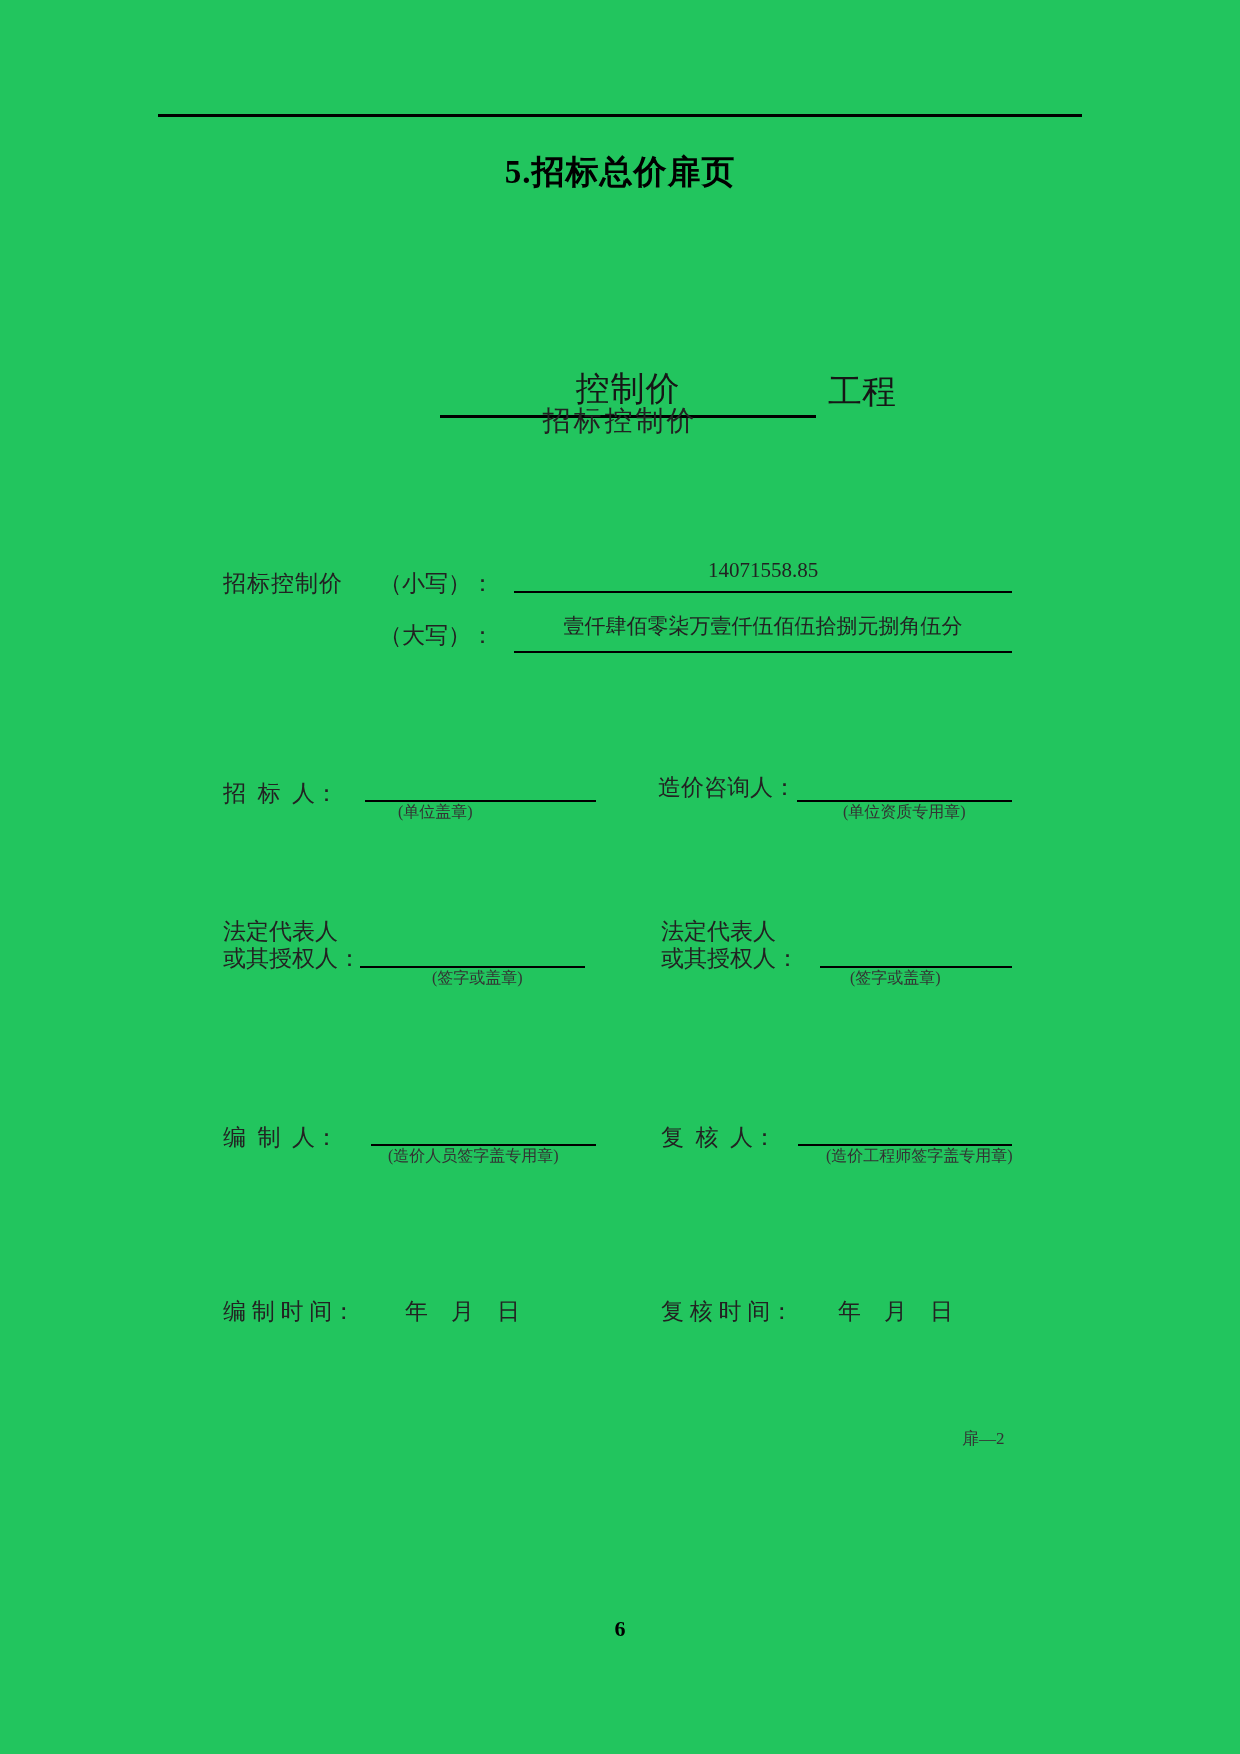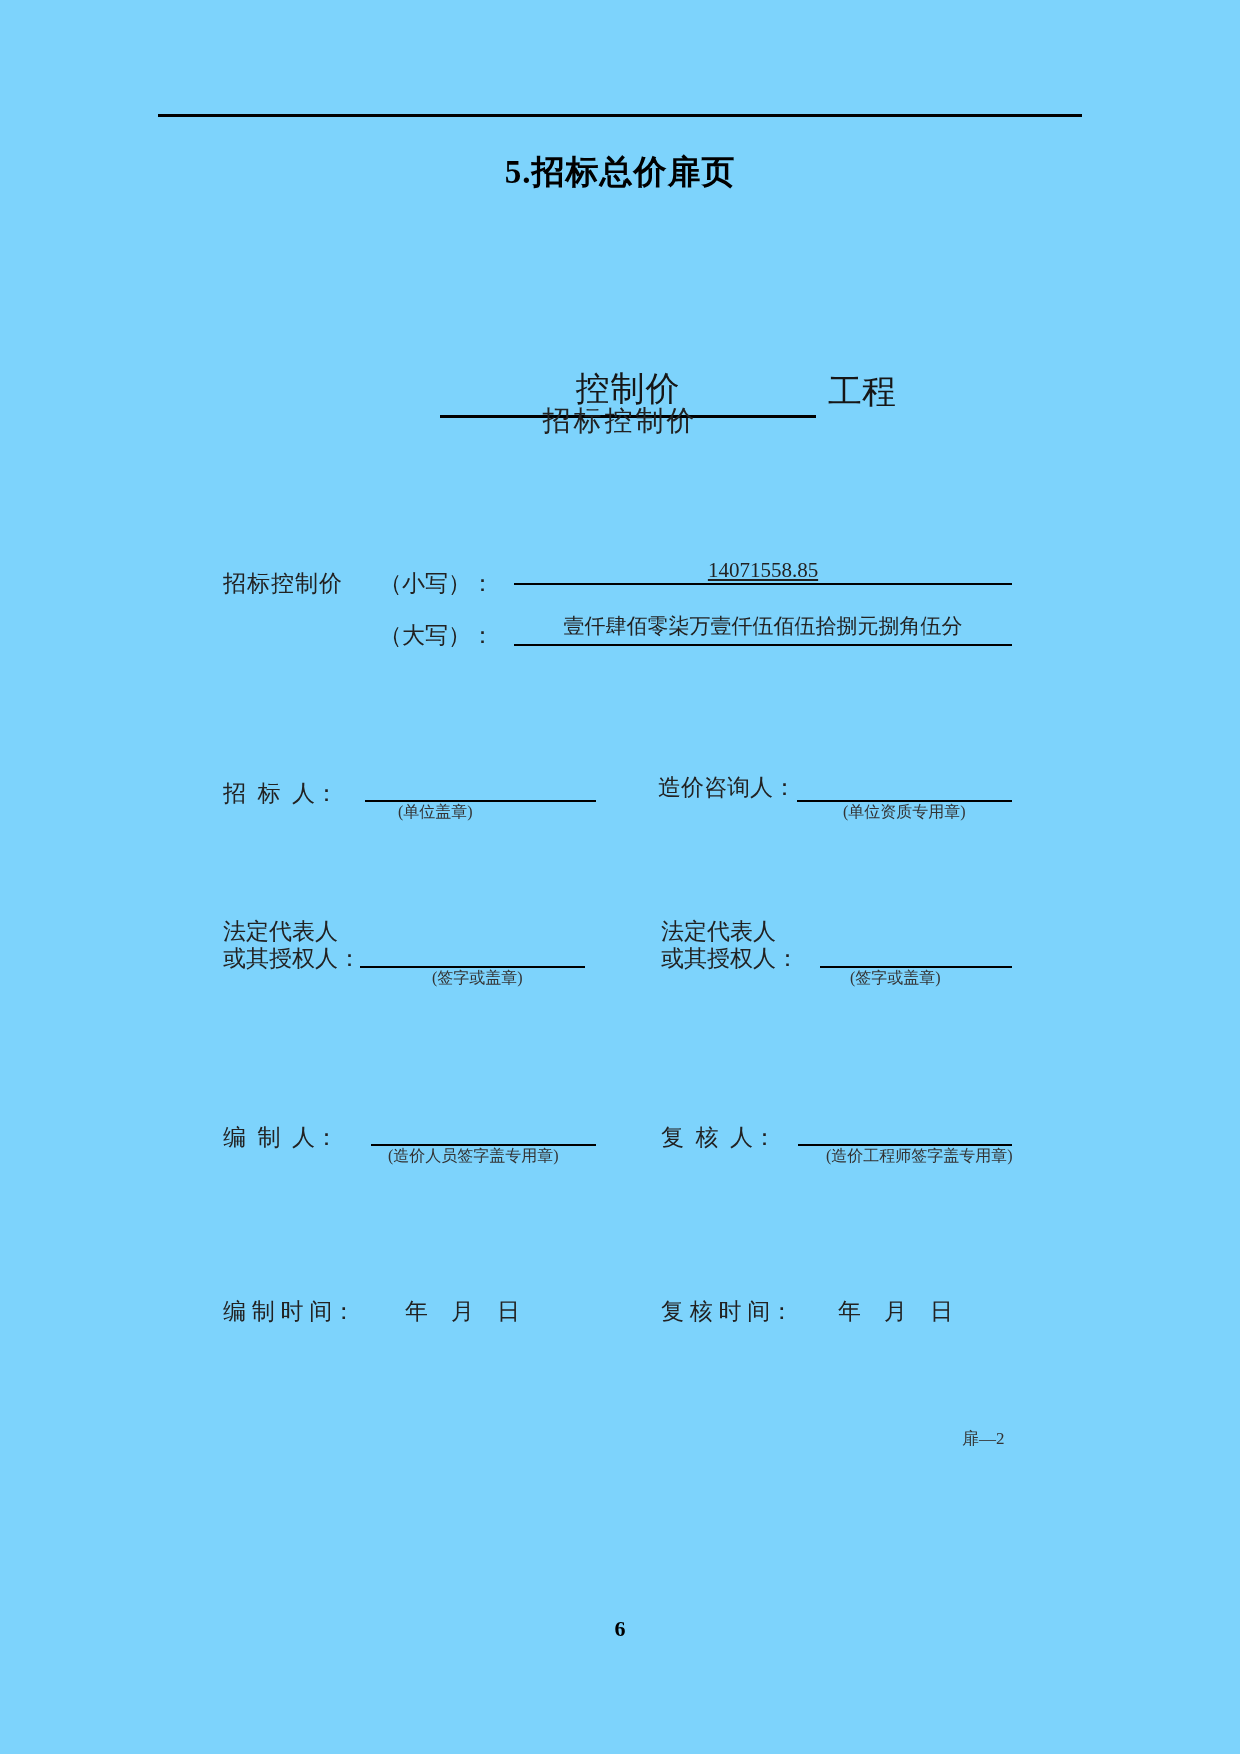--- a/index.html
+++ b/index.html
@@ -1,20 +1,20 @@
 <!DOCTYPE html>
 <html><head>
 <meta charset="utf-8">
 <style>
   html, body { margin: 0; padding: 0; background: #ffffff; }
   .page {
     position: relative;
     width: 1240px;
     height: 1754px;
-    background: #7dd3fc;
+    background: #22c55e;
     font-family: "Liberation Serif", "DejaVu Serif", serif;
     color: #1f1f1f;
     overflow: hidden;
   }
   .abs { position: absolute; }
   .center { left: 0; width: 1240px; text-align: center; }
   .ws-pre { white-space: pre; }
 
   .top-rule { left: 158px; top: 114px; width: 924px; height: 3px; background: #000; }
 
@@ -33,26 +33,26 @@
 
   .subtitle { top: 402px; font-size: 28px; color: #222; letter-spacing: 3px; }
 
   .lbl { font-size: 23px; color: #222; }
   .cap { font-size: 16px; color: #333; }
 
   .price-label       { left: 223px; top: 568px; letter-spacing: 1px; }
   .price-small-label { left: 379px; top: 568px; }
   .price-small-line  {
     left: 514px; top: 558px; width: 498px; text-align: center;
-    font-size: 21px; color: #222; border-bottom: 2px solid #000; text-decoration: underline;
+    font-size: 21px; color: #222; padding-bottom: 8px; border-bottom: 2px solid #000;
   }
   .price-big-label   { left: 379px; top: 620px; }
   .price-big-line    {
     left: 514px; top: 612px; width: 498px; text-align: center;
-    font-size: 21px; color: #222; padding-bottom: 4px; border-bottom: 2px solid #000;
+    font-size: 21px; color: #222; padding-bottom: 11px; border-bottom: 2px solid #000;
   }
 
   .blank { border-bottom: 2px solid #000; height: 26px; }
 
   .bidder-label      { left: 223px; top: 778px; }
   .bidder-blank      { left: 365px; top: 774px; width: 231px; }
   .bidder-caption    { left: 398px; top: 802px; }
   .consultant-label  { left: 658px; top: 772px; }
   .consultant-blank  { left: 797px; top: 774px; width: 215px; }
   .consultant-caption{ left: 843px; top: 802px; }

